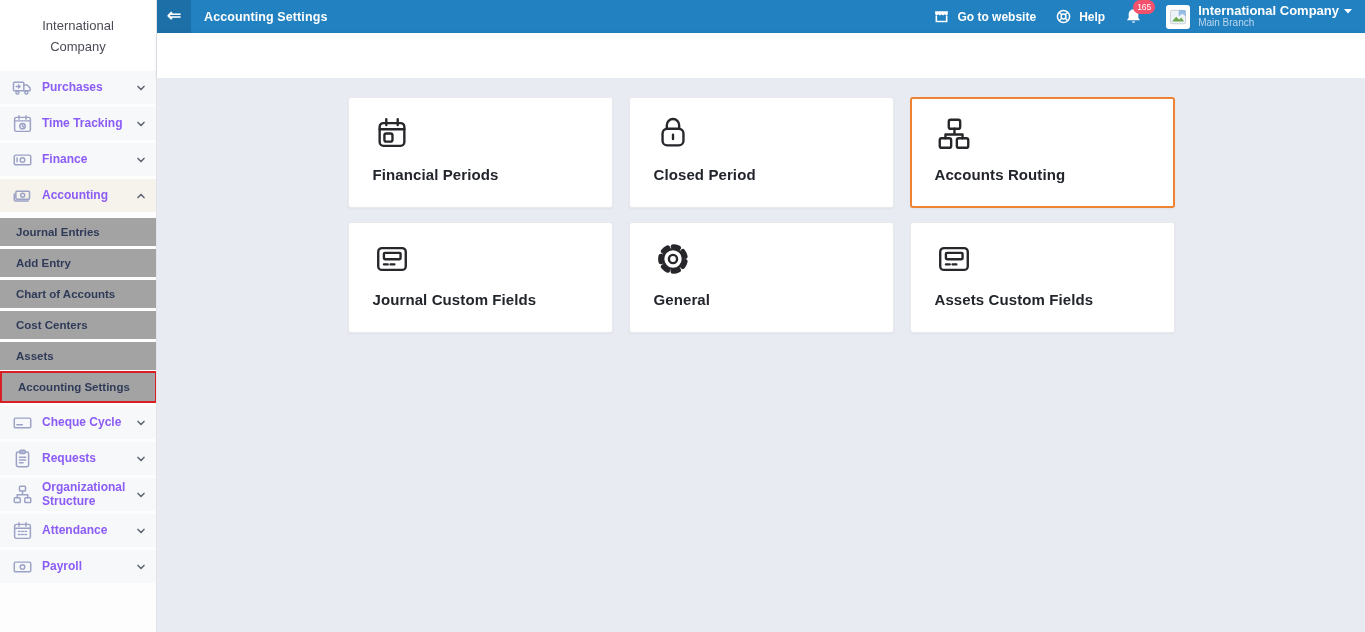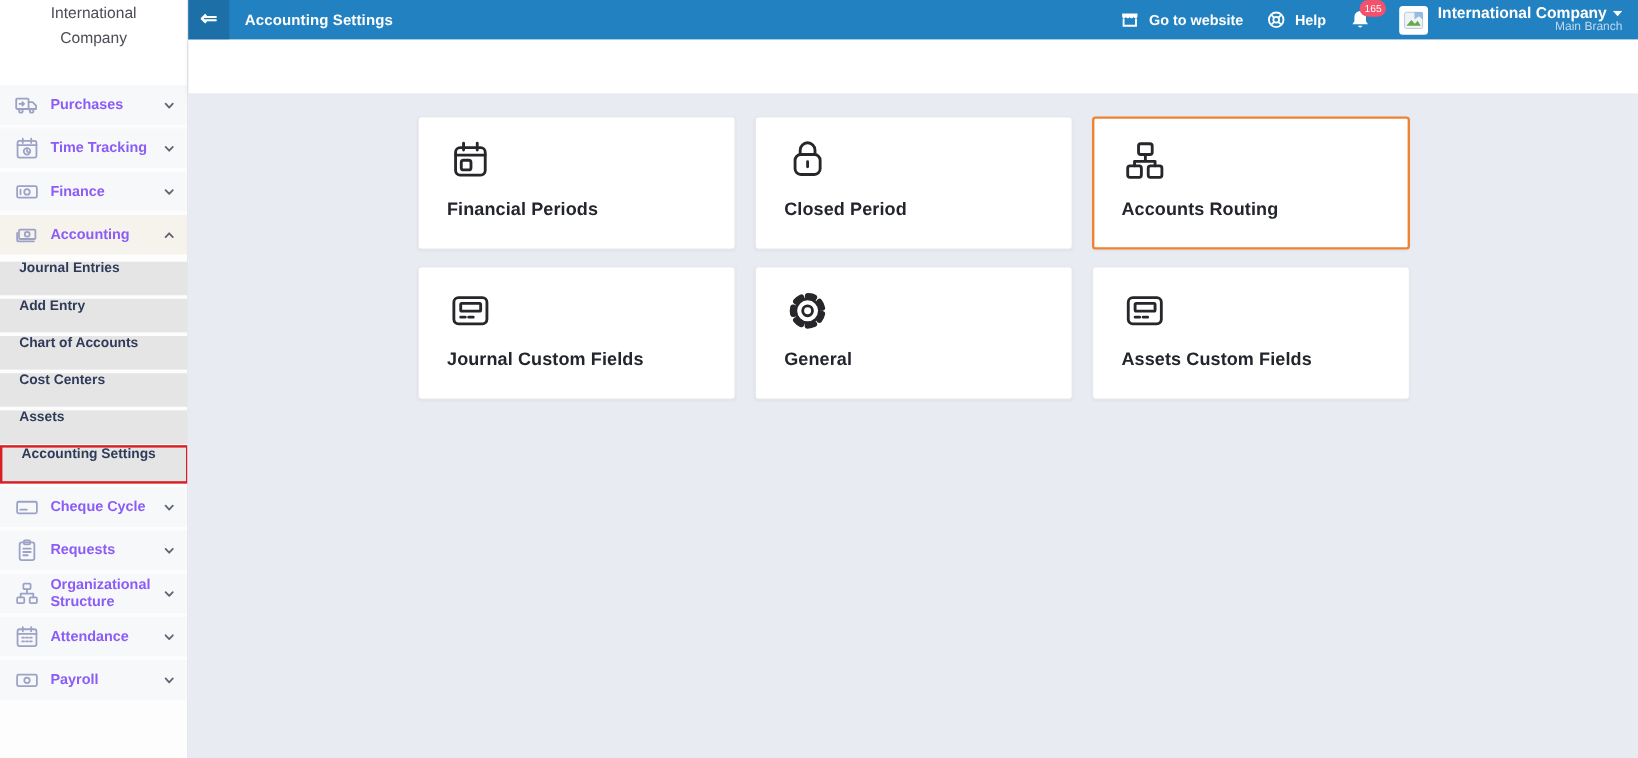--- a/index.html
+++ b/index.html
@@ -2,31 +2,31 @@
 <html style="--header-blue: #2281c1; --header-dark-blue: #1d6fa8; --badge-red: #f4516c; --highlight-orange: #ee8433; --annotation-red: #d91f26;"><head>
 <meta charset="utf-8">
 <style>
   * { box-sizing: border-box; margin: 0; padding: 0; }
   html, body { width: 1365px; height: 632px; overflow: hidden; }
   body { font-family: "Liberation Sans", sans-serif; background: #e8ecf2; }
   .app { display: flex; width: 1365px; height: 632px; }
 
   
   .sidebar { width: 157px; flex: none; background: #fdfdfe; border-right: 1px solid #e3e3e8; overflow: hidden; }
-  .logo { height: 71px; display: flex; flex-direction: column; justify-content: flex-start; align-items: center;
+  .logo { height: 71px; display: flex; flex-direction: column; justify-content: center; align-items: center;
           background: #fff; color: #4c4c57; font-size: 13px; line-height: 21px; }
   .nav-item { height: 33px; margin-bottom: 3px; background: #f7f8fa; display: flex; align-items: center;
               padding: 0 10px 0 11px; cursor: pointer; }
   .nav-item.active { background: #f6f3ec; }
   .nav-icon { width: 22px; height: 22px; color: #9ca2c6; margin-right: 9px; display: flex; align-items: center; justify-content: center; flex: none; }
   .nav-label { flex: 1; font-size: 12px; font-weight: 700; color: #8b5cf6; line-height: 1.15; }
   .nav-chevron { color: #5f6673; flex: none; display: flex; }
   .nav-chevron.up svg { transform: rotate(180deg); }
   .submenu { margin: 6px 0 3px 0; }
-  .submenu-item { height: 28px; margin-bottom: 3px; background: #e5e5e5; display: flex; align-items: flex-start;
+  .submenu-item { height: 28px; margin-bottom: 3px; background: #a3a3a3; display: flex; align-items: center;
                   padding-left: 16px; cursor: pointer; }
   .submenu-label { font-size: 11.5px; font-weight: 700; color: #2f3b58; }
   .submenu-item.highlighted { border: 2px solid var(--annotation-red); height: 32px; margin-top: -2px; margin-bottom: 1px; position: relative; z-index: 2; width: 157px; }
 
   
   .main { flex: 1; display: flex; flex-direction: column; min-width: 0; }
   .topbar { height: 33px; background: var(--header-blue); color: #fff; display: flex; align-items: center; flex: none; }
   .collapse-btn { width: 34px; height: 33px; background: var(--header-dark-blue); display: flex; align-items: center; justify-content: center; cursor: pointer; flex: none; }
   .collapse-glyph { font-size: 17px; font-weight: 700; line-height: 1; margin-top: -2px; }
   .topbar-title { font-size: 12.5px; font-weight: 700; margin-left: 13px; flex: 1; letter-spacing: .1px; }
@@ -34,21 +34,21 @@
   .topbar-link { display: flex; align-items: center; gap: 7px; font-size: 12px; font-weight: 700; cursor: pointer; }
   .tb-icon { display: flex; align-items: center; }
   .bell-wrap { position: relative; cursor: pointer; margin-right: 4px; }
   .badge { position: absolute; top: -7px; left: 9px; background: var(--badge-red); color: #fff; font-size: 8.5px;
            font-weight: 400; padding: 2.5px 4px; border-radius: 9px; line-height: 1; }
   .account { display: flex; align-items: center; gap: 8px; cursor: pointer; }
   .avatar { width: 24px; height: 24px; background: #fff; border-radius: 3px; display: flex; align-items: center; justify-content: center; flex: none; }
   .account-text { display: flex; flex-direction: column; }
   .account-name-row { display: flex; align-items: center; gap: 5px; font-size: 13px; font-weight: 700; line-height: 13px; }
   .caret { display: flex; margin-top: 1px; }
-  .account-branch { font-size: 10px; color: #bdd8ee; line-height: 12px; text-align: right; }
+  .account-branch { font-size: 10px; color: #bdd8ee; line-height: 12px; }
 
   .subheader { height: 45px; background: #fff; box-shadow: 0 1px 4px rgba(40,60,90,.10); flex: none; }
   .content { flex: 1; background: #e8ecf2; padding-top: 19px; display: flex; justify-content: center; align-items: flex-start; }
 
   
   .cards-grid { display: grid; grid-template-columns: repeat(3, 265px); gap: 14px 16px; }
   .card { background: #fff; height: 111px; border-radius: 3px; border: 1px solid #e9e9ed;
           box-shadow: 0 1px 2px rgba(30,40,60,.05); padding: 17px 0 0 24px; cursor: pointer; }
   .card.highlighted { border: 2px solid var(--highlight-orange); padding: 16px 0 0 23px; }
   .card-icon { width: 40px; height: 40px; color: #26262b; }

